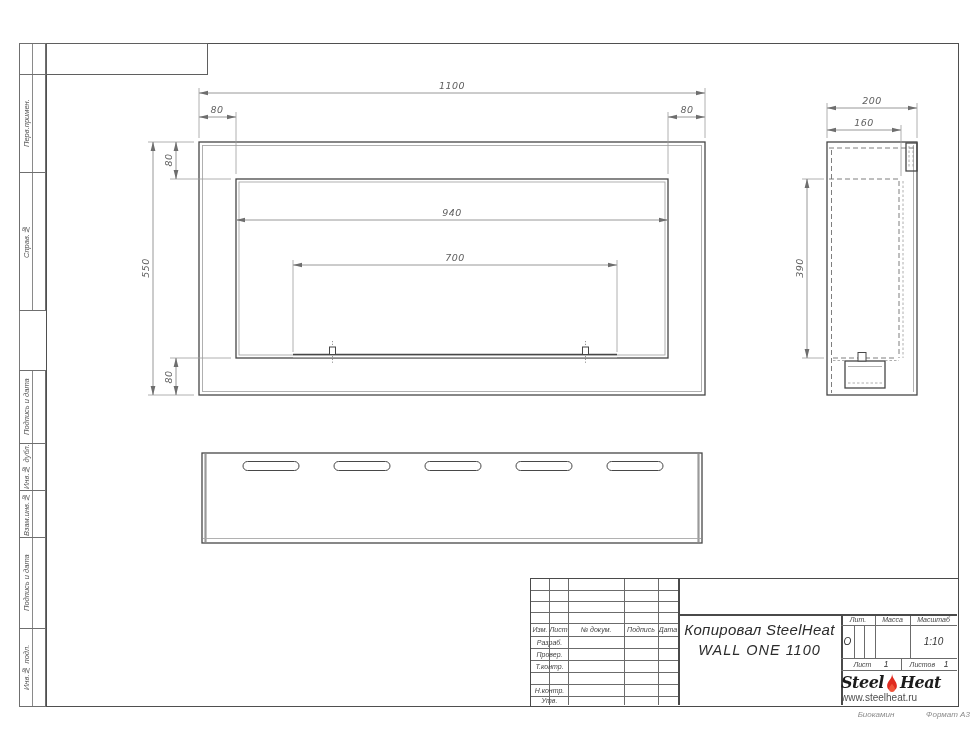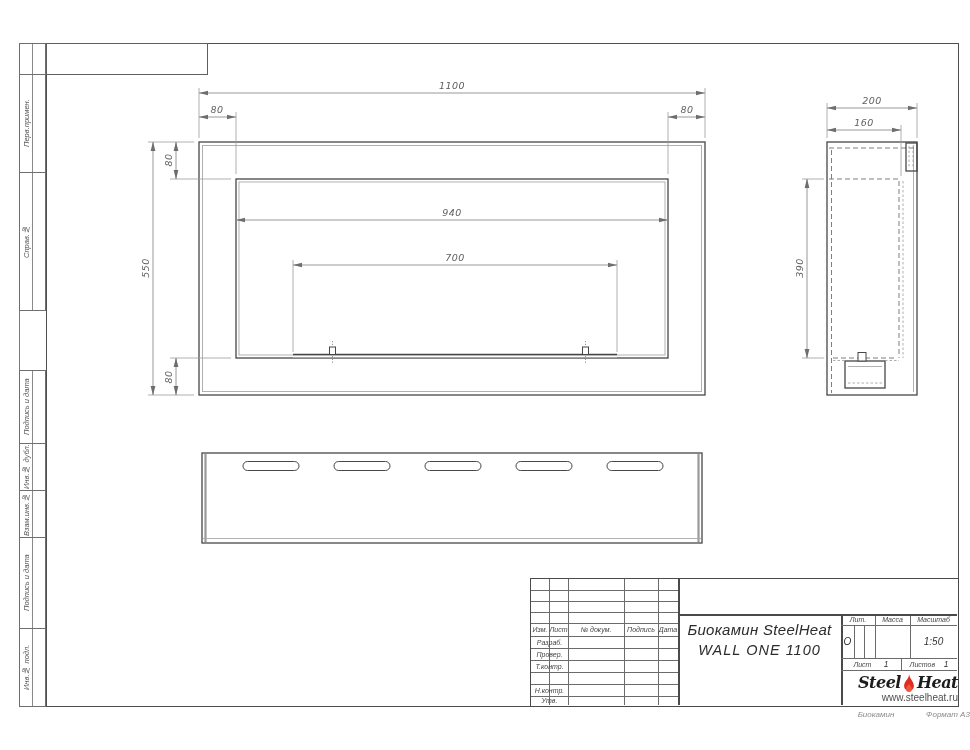--- a/index.html
+++ b/index.html
@@ -34,21 +34,21 @@
   .tb .vl{width:1px;} .tb .hl{height:1px;}
   .tb .thick{background:#4a4a4a;}
   .cell{position:absolute;display:flex;align-items:center;justify-content:center;
         font:italic 7px "Liberation Sans", sans-serif;color:#444;white-space:nowrap;overflow:hidden;}
   .val{font:italic 10px "Liberation Sans", sans-serif;color:#333;}
   .doc-title{position:absolute;left:147px;top:35px;width:163px;height:91px;display:flex;flex-direction:column;
              align-items:center;padding-top:7px;box-sizing:border-box;color:#2c2c2c;}
   .doc-title .l1{font:italic 500 15px "Liberation Sans", sans-serif;letter-spacing:0.3px;}
   .doc-title .l2{font:italic 500 14.5px "Liberation Sans", sans-serif;margin-top:4px;letter-spacing:1px;}
   .logo-cell{position:absolute;left:310px;top:91px;width:117px;height:35px;display:flex;flex-direction:column;
-             align-items:flex-end;justify-content:center;}
+             align-items:flex-start;justify-content:center;}
   .logo-line{display:flex;align-items:flex-end;line-height:1;}
   .logo-word{font:italic bold 16px "DejaVu Serif", serif;color:#1c1c1c;letter-spacing:-0.5px;}
   .logo-flame{margin:0 1px -1px 1px;}
   .logo-url{font:10px "Liberation Sans", sans-serif;color:#4e4e4e;margin-top:0px;}
   .under-frame{position:absolute;top:710px;font:italic 8px "Liberation Sans", sans-serif;color:#8a8a8a;text-align:center;}
 </style>
 </head>
 <body>
 
 <div class="sheet">
@@ -218,29 +218,29 @@
     <div class="cell" style="left:93px;top:44px;width:34px;height:13px;">Подпись</div>
     <div class="cell" style="left:127px;top:44px;width:20px;height:13px;">Дата</div>
 
     <div class="cell" style="left:0;top:57px;width:37px;height:12px;">Разраб.</div>
     <div class="cell" style="left:0;top:69px;width:37px;height:12px;">Провер.</div>
     <div class="cell" style="left:0;top:81px;width:37px;height:12px;">Т.контр.</div>
     <div class="cell" style="left:0;top:105px;width:37px;height:12px;">Н.контр.</div>
     <div class="cell" style="left:0;top:117px;width:37px;height:9px;">Утв.</div>
 
     <div class="doc-title">
-      <span class="l1">Биокамин SteelHeat</span>
+      <span class="l1">Копировал SteelHeat</span>
       <span class="l2">WALL ONE 1100</span>
     </div>
 
     <div class="cell" style="left:310px;top:35px;width:34px;height:11px;">Лит.</div>
     <div class="cell" style="left:344px;top:35px;width:35px;height:11px;">Масса</div>
     <div class="cell" style="left:379px;top:35px;width:47px;height:11px;">Масштаб</div>
     <div class="cell val" style="left:310px;top:46px;width:13px;height:33px;">О</div>
-    <div class="cell val" style="left:379px;top:46px;width:47px;height:33px;">1:50</div>
+    <div class="cell val" style="left:379px;top:46px;width:47px;height:33px;">1:10</div>
 
     <div class="cell" style="left:310px;top:79px;width:60px;height:12px;justify-content:space-evenly;">
       <span>Лист</span>
       <span class="val" style="font-size:8.5px;">1</span>
     </div>
     <div class="cell" style="left:370px;top:79px;width:56px;height:12px;justify-content:space-evenly;">
       <span>Листов</span>
       <span class="val" style="font-size:8.5px;">1</span>
     </div>
 

